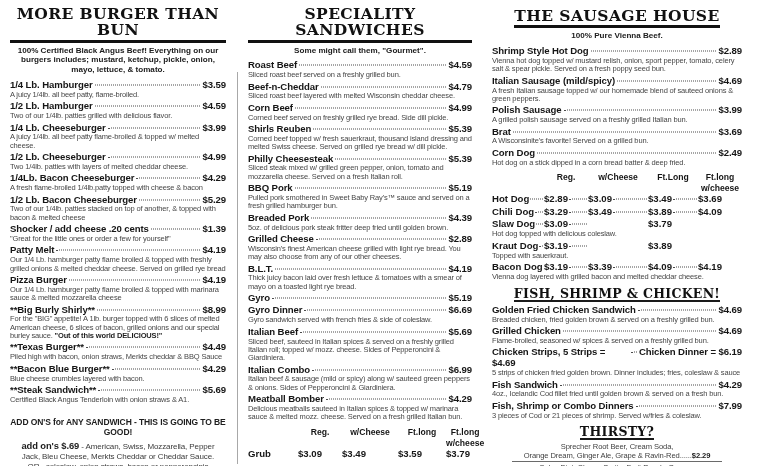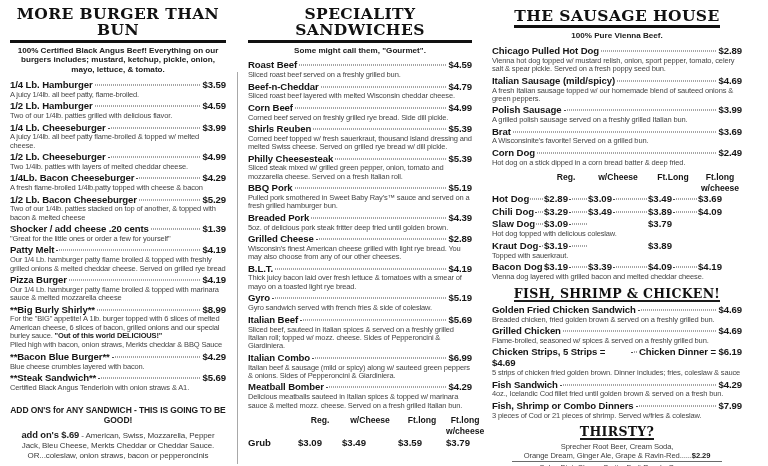--- a/index.html
+++ b/index.html
@@ -128,20 +128,25 @@
       </div>
       <div class="item">
         <div class="irow">
           <span class="iname">**Big Burly Shirly**</span>
           <span class="leader"></span>
           <span class="iprice">$8.99</span>
         </div>
         <div class="desc"><span>For the "BIG" appetite! A 1lb. burger topped with 6 slices of melted American cheese, 6 slices of bacon, grilled onions and our special burley sauce. </span><span class="b">"Out of this world DELICIOUS!"</span></div>
       </div>
       <div class="item">
+        <div class="irow">
+          <span class="iname">**Texas Burger**</span>
+          <span class="leader"></span>
+          <span class="iprice">$4.49</span>
+        </div>
         <div class="desc"><span>Piled high with bacon, onion straws, Merkts cheddar &amp; BBQ Sauce</span></div>
       </div>
       <div class="item">
         <div class="irow">
           <span class="iname">**Bacon Blue Burger**</span>
           <span class="leader"></span>
           <span class="iprice">$4.29</span>
         </div>
         <div class="desc"><span>Blue cheese crumbles layered with bacon.</span></div>
       </div>
@@ -232,20 +237,25 @@
         <div class="desc"><span>Thick juicy bacon laid over fresh lettuce &amp; tomatoes with a smear of mayo on a toasted light rye bread.</span></div>
       </div>
       <div class="item">
         <div class="irow">
           <span class="iname">Gyro</span>
           <span class="leader"></span>
           <span class="iprice">$5.19</span>
         </div>
       </div>
       <div class="item">
+        <div class="irow">
+          <span class="iname">Gyro Dinner</span>
+          <span class="leader"></span>
+          <span class="iprice">$6.69</span>
+        </div>
         <div class="desc"><span>Gyro sandwich served with french fries &amp; side of coleslaw.</span></div>
       </div>
       <div class="item">
         <div class="irow">
           <span class="iname">Italian Beef</span>
           <span class="leader"></span>
           <span class="iprice">$5.69</span>
         </div>
         <div class="desc"><span>Sliced beef, sauteed in Italian spices &amp; served on a freshly grilled Italian roll; topped w/ mozz. cheese. Sides of Pepperoncini &amp; Giardiniera.</span></div>
       </div>
@@ -290,21 +300,21 @@
             <span class="tprice">$3.79</span>
           </div>
         </div>
       </div>
     </section>
     <section class="col col-sausage">
       <h2 class="main-title"><span class="tt">THE SAUSAGE HOUSE</span></h2>
       <p class="sub">100% Pure Vienna Beef.</p>
       <div class="item">
         <div class="irow">
-          <span class="iname">Chicago Pulled Hot Dog</span>
+          <span class="iname">Shrimp Style Hot Dog</span>
           <span class="leader"></span>
           <span class="iprice">$2.89</span>
         </div>
         <div class="desc"><span>Vienna hot dog topped w/ mustard relish, onion, sport pepper, tomato, celery salt &amp; spear pickle. Served on a fresh poppy seed bun.</span></div>
       </div>
       <div class="item">
         <div class="irow">
           <span class="iname">Italian Sausage (mild/spicy)</span>
           <span class="leader"></span>
           <span class="iprice">$4.69</span>

